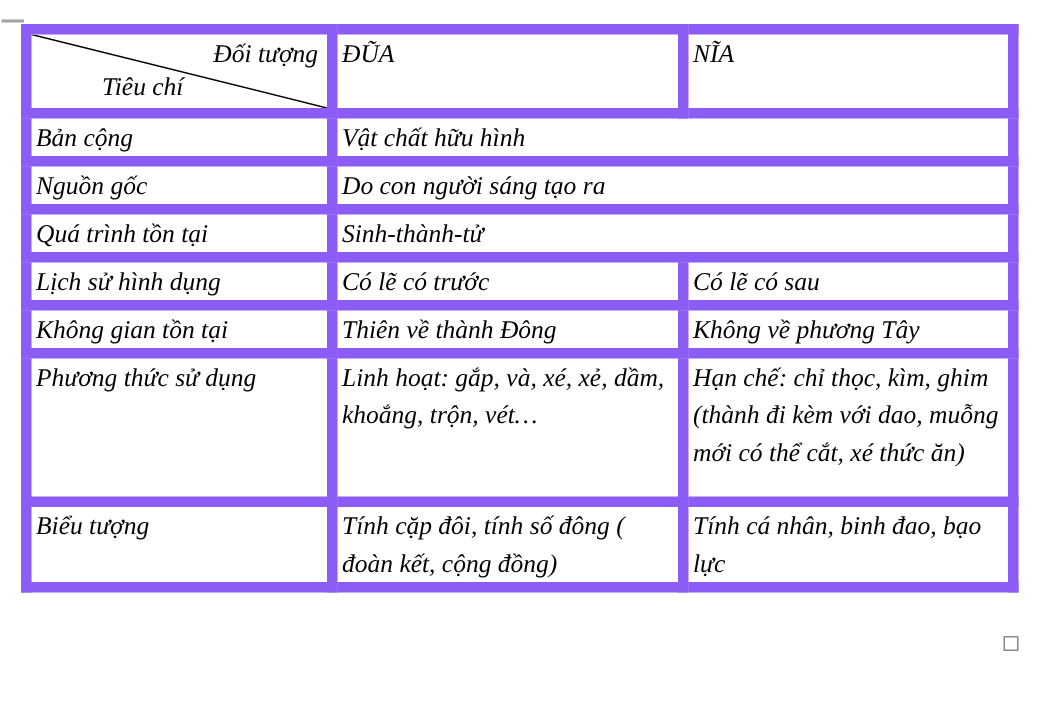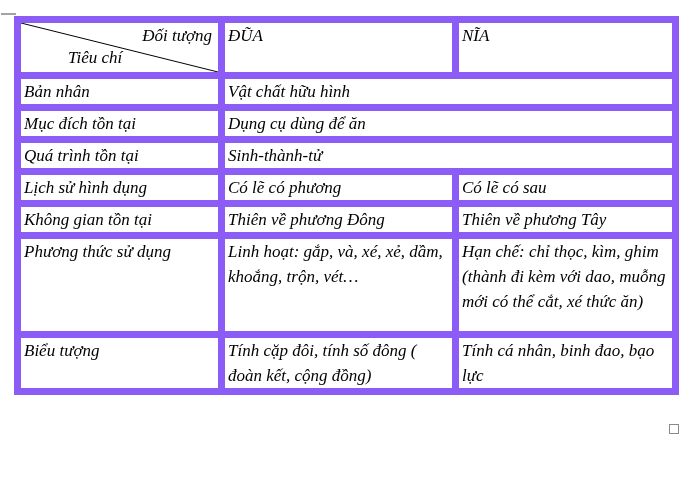--- a/index.html
+++ b/index.html
@@ -110,45 +110,45 @@
           <line x1="0" y1="0" x2="100" y2="100" stroke="#000000" stroke-width="1" vector-effect="non-scaling-stroke"></line>
         </svg>
         <span class="corner-top">Đối tượng</span>
         <span class="corner-bottom">Tiêu chí</span>
       </td>
       <td class="val htop">ĐŨA</td>
       <td class="val htop">NĨA</td>
     </tr>
 
     <tr class="std">
-      <td class="label">Bản nhân</td>
+      <td class="label">Bản cộng</td>
       <td class="val" colspan="2">Vật chất hữu hình</td>
     </tr>
 
+    <tr class="std">
+      <td class="label">Nguồn gốc</td>
+      <td class="val" colspan="2">Do con người sáng tạo ra</td>
+    </tr>
 
-    <tr class="std">
-      <td class="label">Mục đích tồn tại</td>
-      <td class="val" colspan="2">Dụng cụ dùng để ăn</td>
-    </tr>
 
     <tr class="std">
       <td class="label">Quá trình tồn tại</td>
       <td class="val" colspan="2">Sinh-thành-tử</td>
     </tr>
 
     <tr class="std">
       <td class="label">Lịch sử hình dụng</td>
-      <td class="val">Có lẽ có phương</td>
+      <td class="val">Có lẽ có trước</td>
       <td class="val">Có lẽ có sau</td>
     </tr>
 
     <tr class="std">
       <td class="label">Không gian tồn tại</td>
-      <td class="val">Thiên về phương Đông</td>
-      <td class="val">Thiên về phương Tây</td>
+      <td class="val">Thiên về thành Đông</td>
+      <td class="val">Không về phương Tây</td>
     </tr>
 
 
 
     <tr class="tall">
       <td class="label ml">Phương thức sử dụng</td>
       <td class="val ml">Linh hoạt: gắp, và, xé, xẻ, dầm, khoắng, trộn, vét…</td>
       <td class="val ml">Hạn chế: chỉ thọc, kìm, ghim (thành đi kèm với dao, muỗng mới có thể cắt, xé thức ăn)</td>
     </tr>
 

